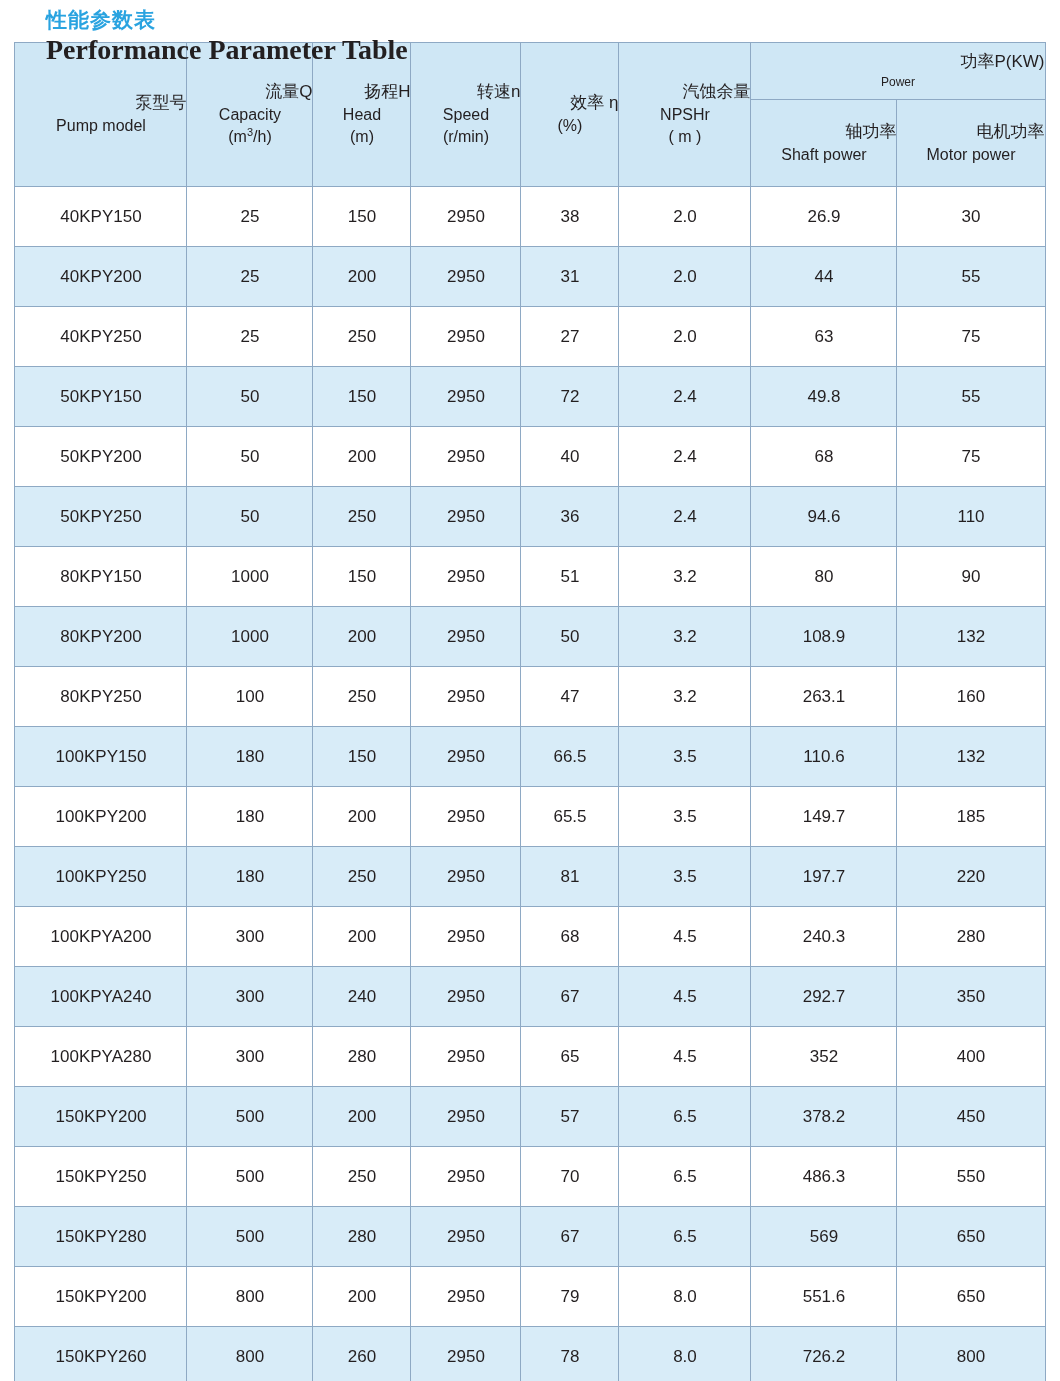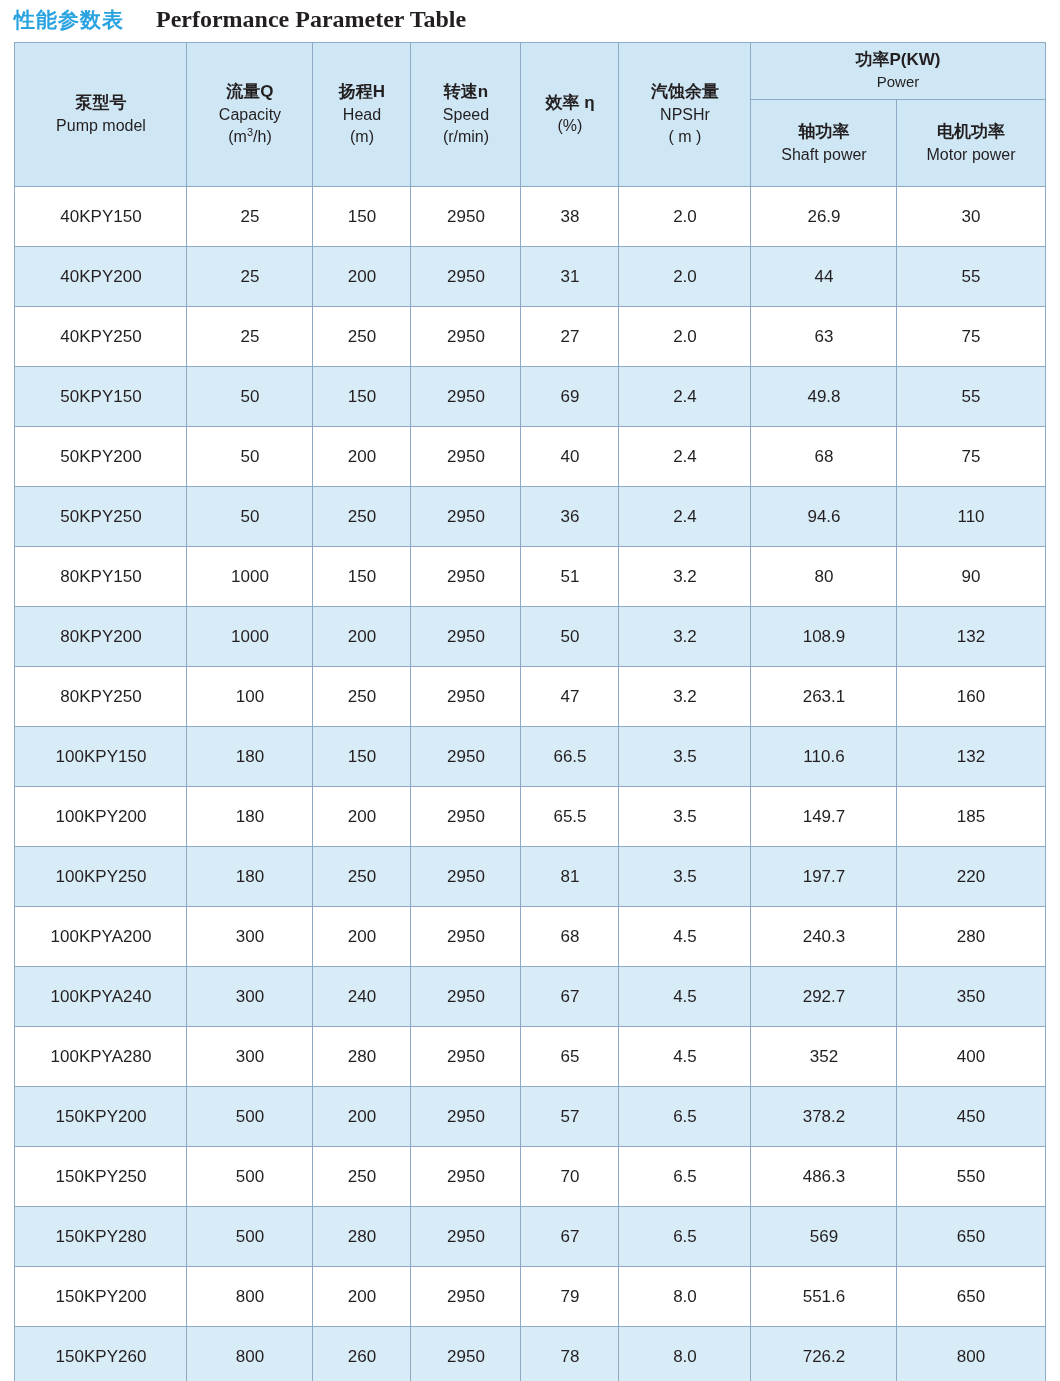--- a/index.html
+++ b/index.html
@@ -19,32 +19,33 @@
     height: 1381px;
     position: relative;
     box-sizing: border-box;
   }
   .title-bar {
     display: flex;
     align-items: baseline;
     padding: 6px 0 8px 14px;
     height: 42px;
     box-sizing: border-box;
+    flex-direction: column;
   }
   .title-cn {
     color: #29a3e0;
     font-size: 21px;
     font-weight: bold;
     letter-spacing: 1px;
     white-space: nowrap;
   }
   .title-en {
     color: #231f20;
     font-family: "Liberation Serif", serif;
-    font-size: 24px;
+    font-size: 28px;
     font-weight: bold;
     margin-left: 32px;
     white-space: nowrap;
   }
   table.perf {
     border-collapse: collapse;
     width: 1030px;
     margin: 0 auto;
     table-layout: fixed;
   }
@@ -60,38 +61,39 @@
     background: #cfe7f5;
     font-weight: normal;
     line-height: 1.35;
   }
   .hdr-main {
     height: 142px;
   }
   .hdr-cn {
     display: block;
     font-size: 17px;
-    font-weight: bold;
+    font-weight: normal;
+    text-align: right;
   }
   .hdr-en {
     display: block;
     font-size: 16px;
   }
   .hdr-unit {
     display: block;
     font-size: 16px;
   }
   .power-group {
     height: 56px;
   }
   .power-sub {
     height: 86px;
   }
   .power-group .hdr-cn { font-size: 17px; }
-  .power-group .hdr-en { font-size: 15px; }
+  .power-group .hdr-en { font-size: 12px; }
   tbody td {
     height: 59px;
   }
   tbody tr.odd td {
     background: #ffffff;
   }
   tbody tr.even td {
     background: #d8ecf8;
   }
   td.model {
@@ -207,21 +209,21 @@
           <td>27</td>
           <td>2.0</td>
           <td>63</td>
           <td>75</td>
         </tr>
         <tr class="even">
           <td class="model">50KPY150</td>
           <td>50</td>
           <td>150</td>
           <td>2950</td>
-          <td>69</td>
+          <td>72</td>
           <td>2.4</td>
           <td>49.8</td>
           <td>55</td>
         </tr>
         <tr class="odd">
           <td class="model">50KPY200</td>
           <td>50</td>
           <td>200</td>
           <td>2950</td>
           <td>40</td>

